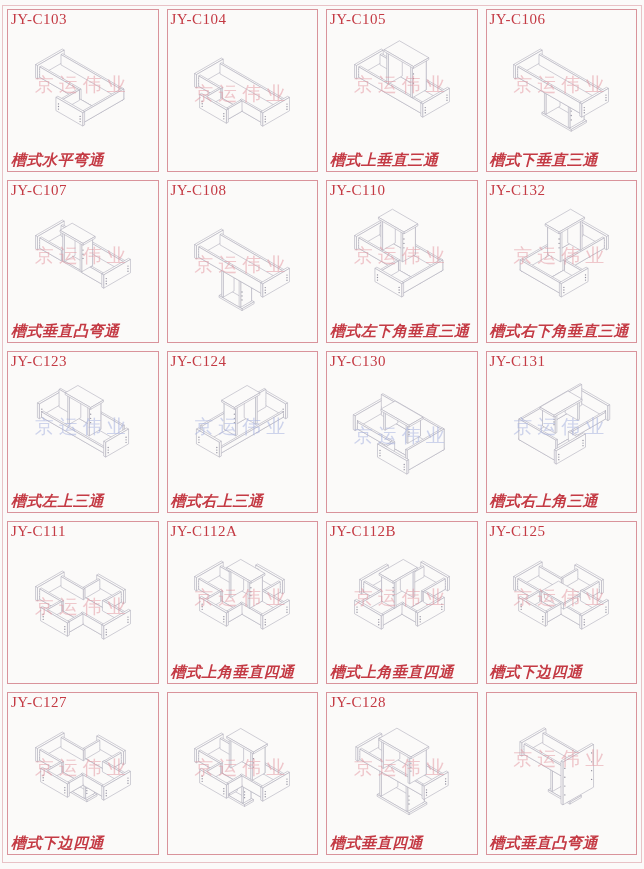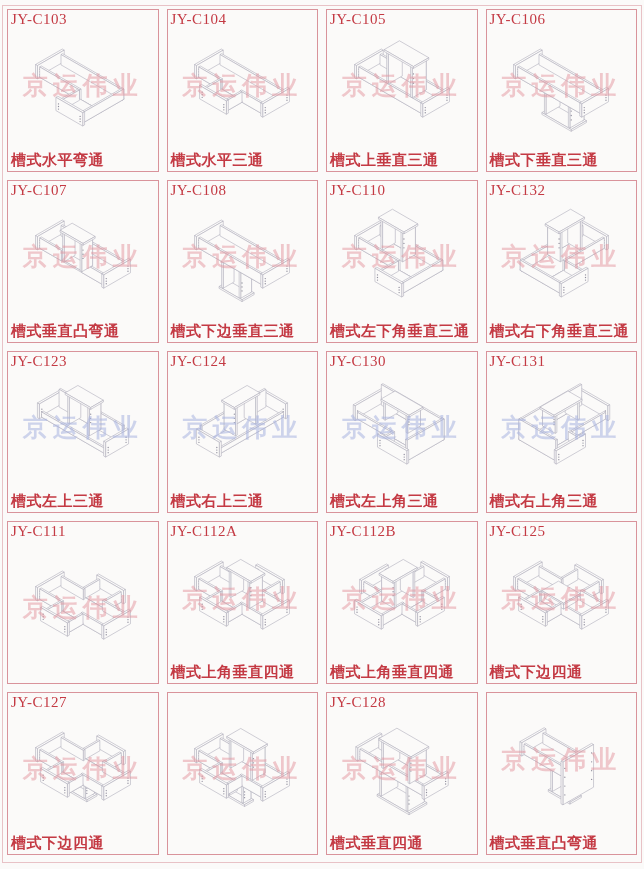--- a/index.html
+++ b/index.html
@@ -15,24 +15,24 @@
   .grid{position:absolute;left:7px;top:9px;width:630px;height:846px;display:grid;
         grid-template-columns:repeat(4,1fr);grid-template-rows:repeat(5,1fr);
         column-gap:8px;row-gap:15px;gap:8px;}
   .cell{border:1px solid var(--cell-border);background:var(--bg);position:relative;
         display:flex;flex-direction:column;padding:1px 3px 2px 3px;box-sizing:border-box;}
   .code{color:var(--red);font-family:"Liberation Serif",serif;font-size:15px;
         line-height:17px;letter-spacing:.5px;}
   .art{flex:1;position:relative;display:flex;align-items:center;justify-content:center;overflow:hidden;}
   .art svg{display:block;}
   .wm{position:absolute;left:50%;top:47%;transform:translate(-50%,-50%);
-      font-size:25px;font-weight:bold;letter-spacing:5px;white-space:nowrap;pointer-events:none;}
+      font-size:19px;font-weight:normal;letter-spacing:5px;white-space:nowrap;pointer-events:none;}
   .wm.pink{color:var(--wm-pink);} .wm.blue{color:var(--wm-blue);}
   .label{color:var(--red);font-weight:bold;font-size:15px;line-height:19px;
-         letter-spacing:.5px;white-space:nowrap;}
+         letter-spacing:.5px;white-space:nowrap;font-style:italic;}
 </style>
 </head>
 <body>
 
 <div class="page">
   <div class="outer-border"></div>
   <div class="grid">
       <div class="cell">
         <div class="code">JY-C103</div>
         <div class="art">
@@ -140,21 +140,20 @@
                 <circle cx="-54.1" cy="7.8" r="0.9"></circle>
                 <circle cx="-54.1" cy="4.3" r="0.9"></circle>
                 <circle cx="-24.7" cy="28.3" r="0.9"></circle>
                 <circle cx="-24.7" cy="24.8" r="0.9"></circle>
                 <circle cx="-24.7" cy="21.3" r="0.9"></circle>
               </g>
             </g>
           </svg>
           <div class="wm pink">京运伟业</div>
         </div>
-        <div class="label">槽式水平三通</div>
       </div>
       <div class="cell">
         <div class="code">JY-C105</div>
         <div class="art">
           <svg viewBox="-92 -72 184 144" width="142" height="106">
             <g fill="#fbfaf9" stroke="#aeacba" stroke-width="0.8" stroke-linejoin="round">
               <polygon points="-28.1,-54.3 -25.5,-52.8 -61.9,-31.8 -64.5,-33.3"></polygon>
               <polygon points="-25.5,-34.8 -61.9,-13.8 -61.9,-31.8 -25.5,-52.8"></polygon>
               <polygon points="-64.5,-15.3 -61.9,-13.8 -61.9,-31.8 -64.5,-33.3"></polygon>
               <g fill="#8f8d9c" stroke="none">
@@ -379,21 +378,20 @@
                 <circle cx="61.1" cy="11.8" r="0.9"></circle>
                 <circle cx="61.1" cy="8.3" r="0.9"></circle>
                 <circle cx="31.6" cy="32.3" r="0.9"></circle>
                 <circle cx="31.6" cy="28.8" r="0.9"></circle>
                 <circle cx="31.6" cy="25.3" r="0.9"></circle>
               </g>
             </g>
           </svg>
           <div class="wm pink">京运伟业</div>
         </div>
-        <div class="label">槽式下边垂直三通</div>
       </div>
       <div class="cell">
         <div class="code">JY-C110</div>
         <div class="art">
           <svg viewBox="-92 -72 184 144" width="142" height="106">
             <g fill="#fbfaf9" stroke="#aeacba" stroke-width="0.8" stroke-linejoin="round">
               <polygon points="-28.1,-54.3 -25.5,-52.8 -61.9,-31.8 -64.5,-33.3"></polygon>
               <polygon points="-25.5,-34.8 -61.9,-13.8 -61.9,-31.8 -25.5,-52.8"></polygon>
               <polygon points="-64.5,-15.3 -61.9,-13.8 -61.9,-31.8 -64.5,-33.3"></polygon>
               <g fill="#8f8d9c" stroke="none">
@@ -701,21 +699,20 @@
               <polygon points="-28.6,-39.5 9.5,-17.5 9.5,-20.0 -28.6,-42.0"></polygon>
               <g fill="#8f8d9c" stroke="none">
                 <circle cx="9.5" cy="-7.3" r="0.9"></circle>
                 <circle cx="9.5" cy="-10.9" r="0.9"></circle>
                 <circle cx="9.5" cy="-14.5" r="0.9"></circle>
               </g>
             </g>
           </svg>
           <div class="wm blue">京运伟业</div>
         </div>
-        <div class="label">槽式左上角三通</div>
       </div>
       <div class="cell">
         <div class="code">JY-C131</div>
         <div class="art">
           <svg viewBox="-92 -72 184 144" width="142" height="106">
             <g transform="scale(-1,1)" fill="#fbfaf9" stroke="#aeacba" stroke-width="0.8" stroke-linejoin="round">
               <polygon points="-26.4,-57.3 -23.8,-55.8 -63.7,-32.8 -66.2,-34.3"></polygon>
               <polygon points="-23.8,-35.8 -63.7,-12.8 -63.7,-32.8 -23.8,-55.8"></polygon>
               <polygon points="-66.2,-14.3 -63.7,-12.8 -63.7,-32.8 -66.2,-34.3"></polygon>
               <g fill="#8f8d9c" stroke="none">

